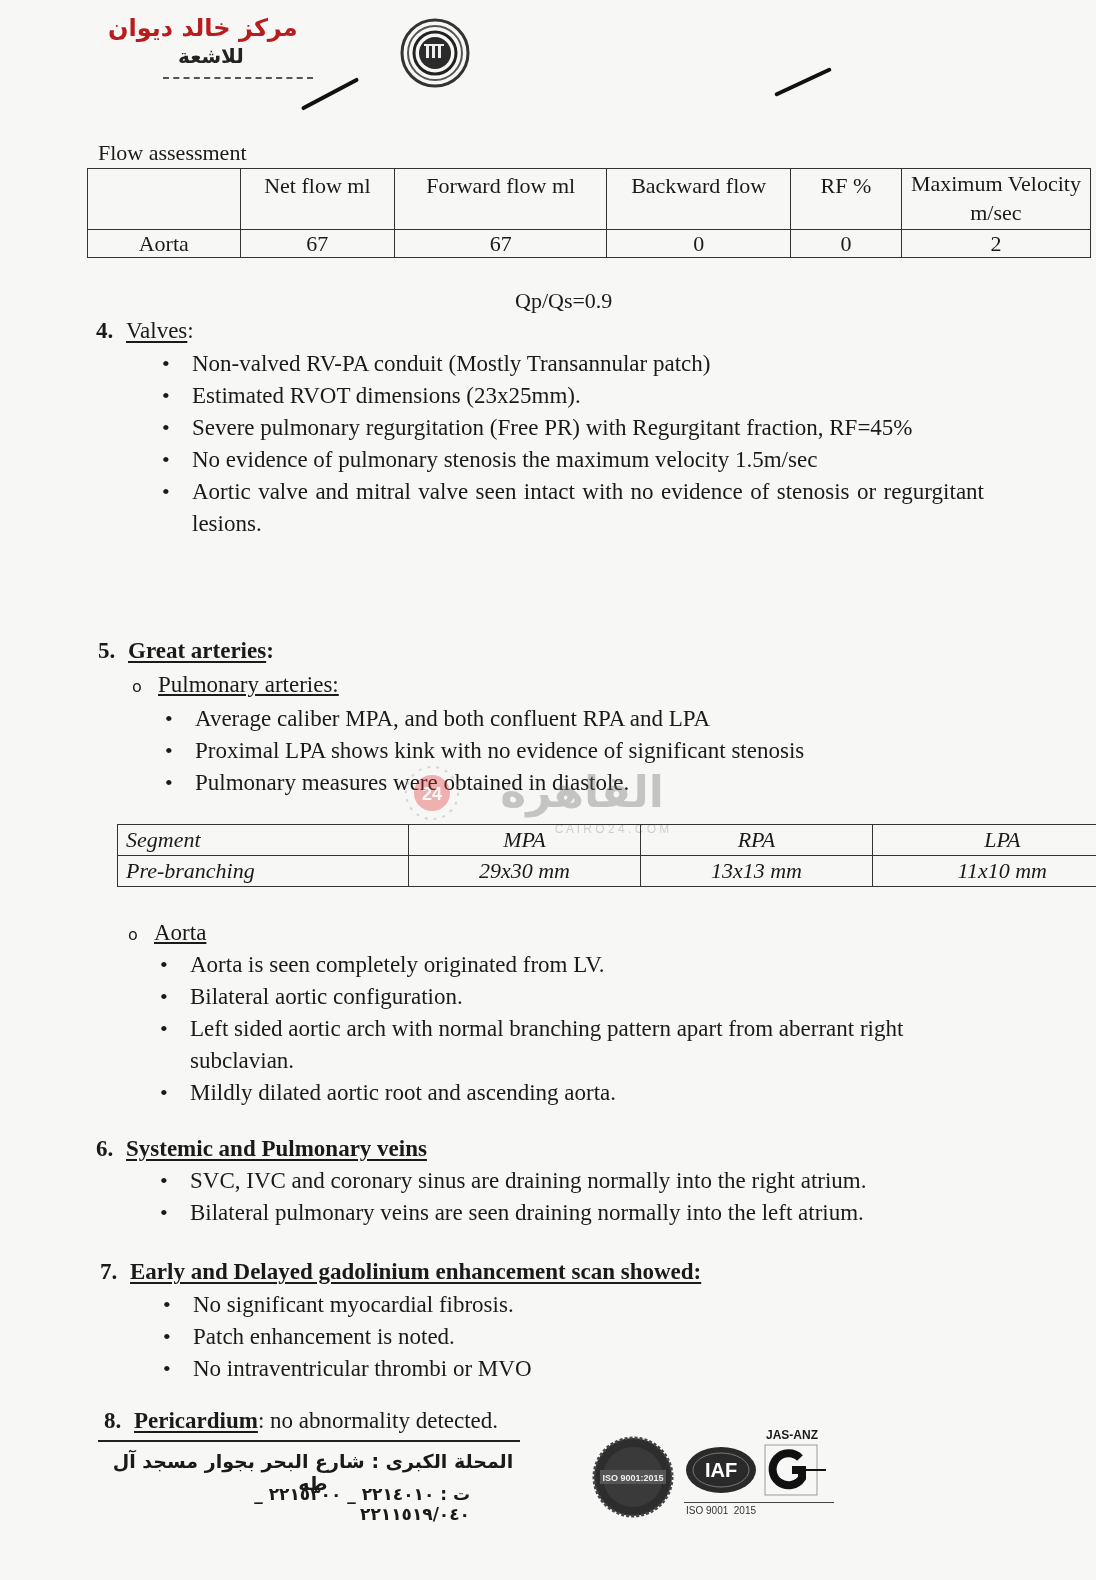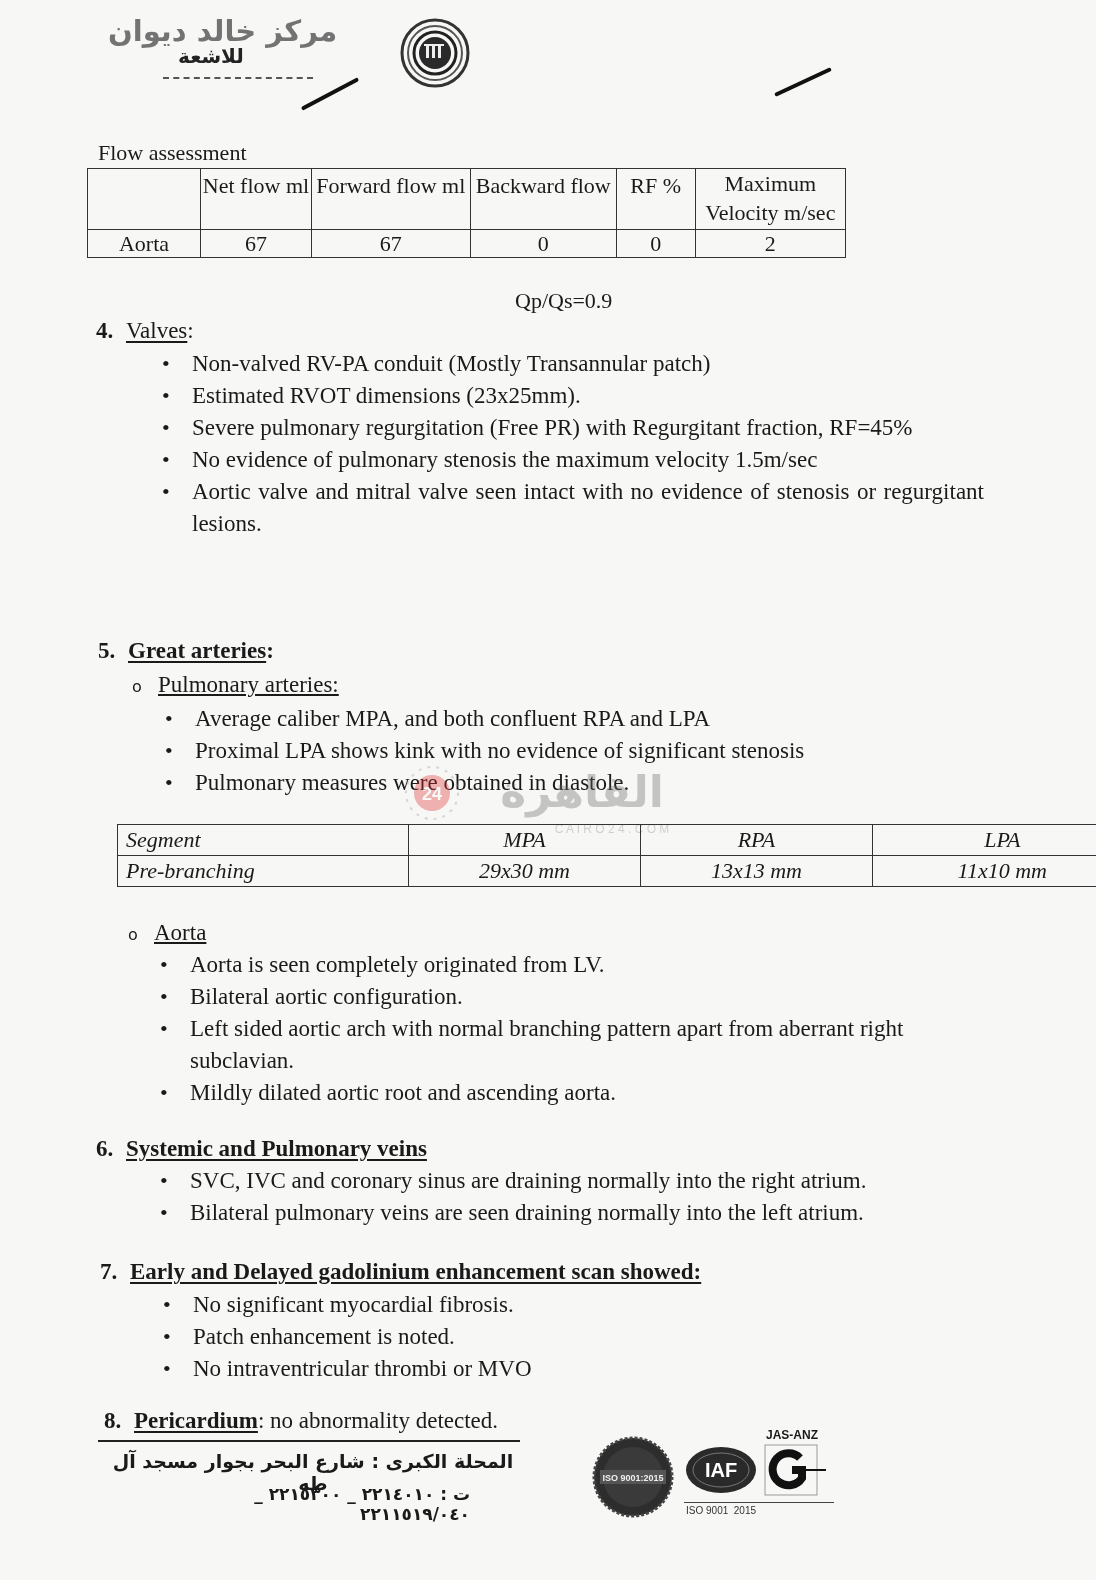--- a/index.html
+++ b/index.html
@@ -3,30 +3,30 @@
 <meta charset="utf-8">
 <style>
   html, body { margin:0; padding:0; }
   body {
     width:1096px; height:1580px; position:relative; overflow:hidden;
     background:#f7f7f5; color:#1a1a1a;
     font-family:"Liberation Serif", "DejaVu Serif", serif;
   }
   .abs { position:absolute; }
   
-  .hdr-ar1 { left:108px; top:14px; font-family:"DejaVu Sans", sans-serif; font-size:29px; font-weight:bold; direction:rtl; letter-spacing:2px; color:#737373; }
+  .hdr-ar1 { left:108px; top:14px; font-family:"DejaVu Sans", sans-serif; font-size:24px; font-weight:bold; direction:rtl; letter-spacing:2px; color:#b91c1c; }
   .hdr-ar2 { left:178px; top:44px; font-family:"DejaVu Sans", sans-serif; font-size:20px; font-weight:bold; direction:rtl; color:#222; }
   .hdr-rule { left:163px; top:77px; width:150px; border-top:2px dashed #555; }
   .logo { left:400px; top:18px; width:70px; height:70px; }
   .stroke { position:absolute; height:4px; background:#111; border-radius:3px; }
   
   .flow-title { left:98px; top:140px; font-size:22px; }
   table.grid { border-collapse:collapse; position:absolute; }
   table.grid td { border:1.5px solid #333; font-size:22px; text-align:center; padding:0; }
-  .flow { left:87px; top:168px; width:759px; }
+  .flow { left:87px; top:168px; width:1004px; }
   .flow tr.h td { height:58px; vertical-align:top; padding-top:2px; line-height:29px; }
   .flow tr.r td { height:27px; line-height:27px; }
   .qpqs { left:515px; top:288px; font-size:22px; }
   
   .sec { position:absolute; font-size:23px; }
   .sec .num { font-weight:bold; display:inline-block; width:30px; }
   .sec u { text-decoration-thickness:2px; text-underline-offset:3px;margin-top:17px; }
   .b { font-weight:bold; }
   ul.bl { position:absolute; margin:0; padding:0; list-style:none; font-size:23px; line-height:32px; }
   ul.bl li { position:relative; padding-left:0; }

